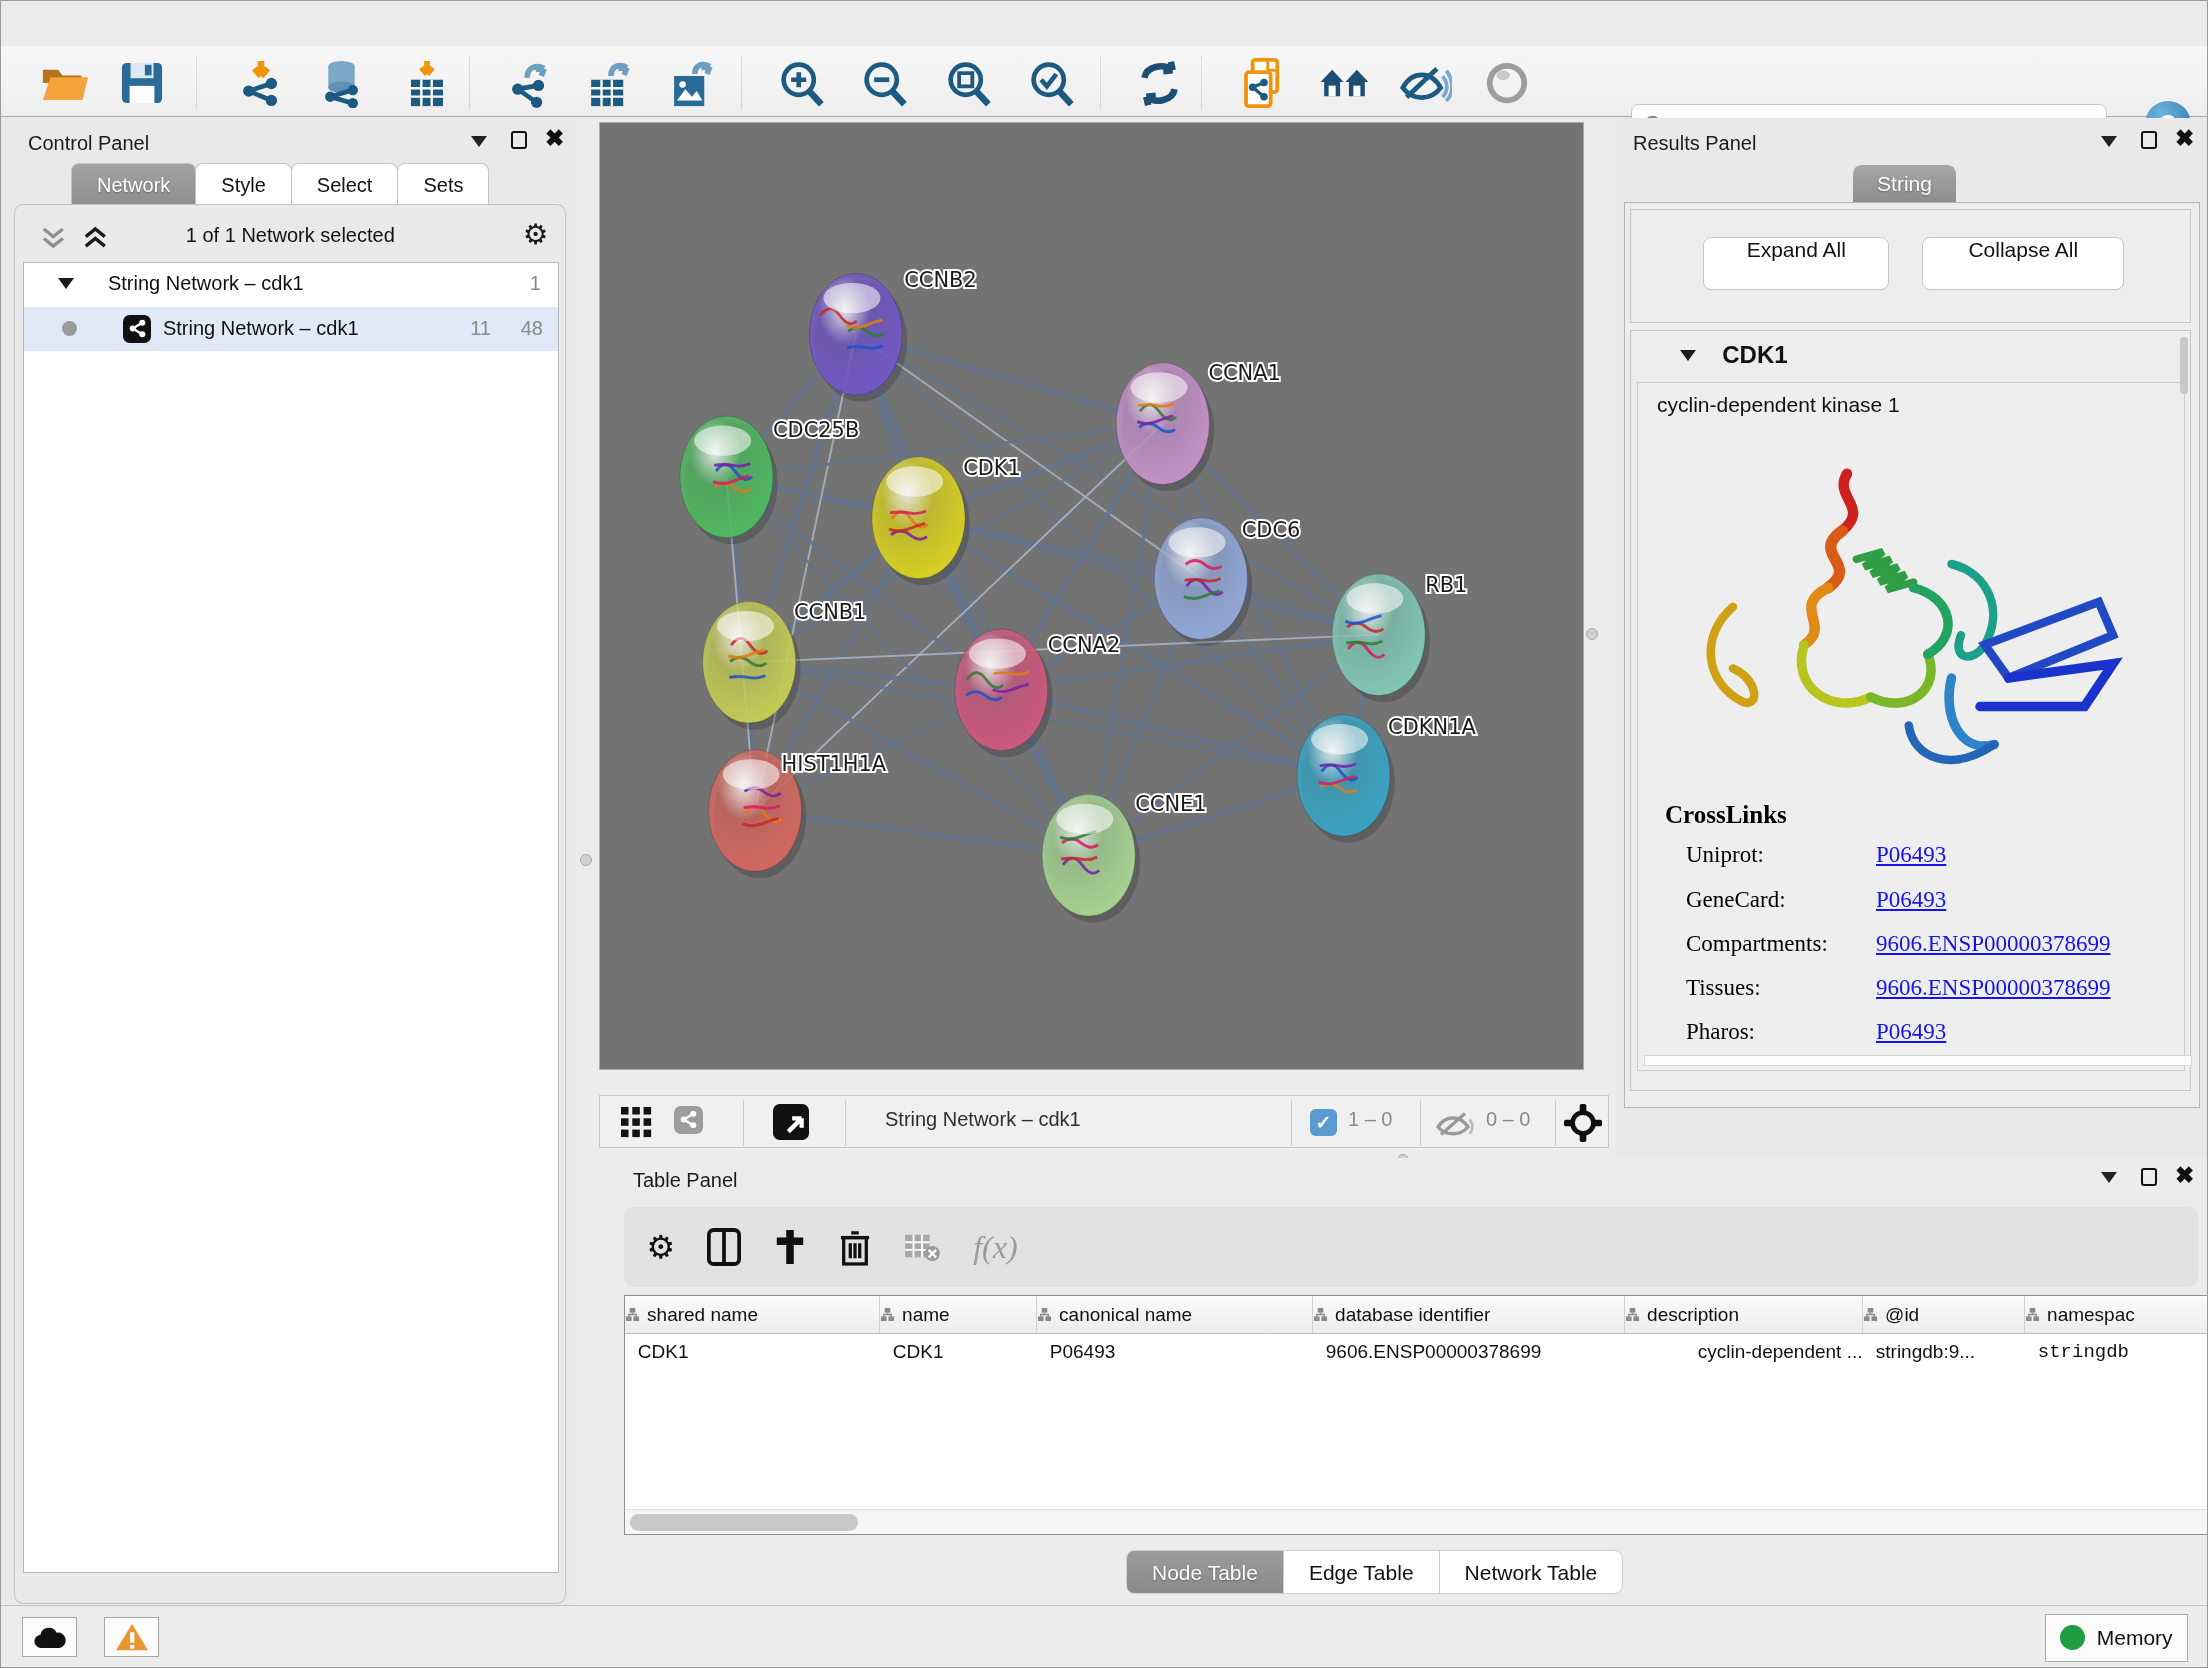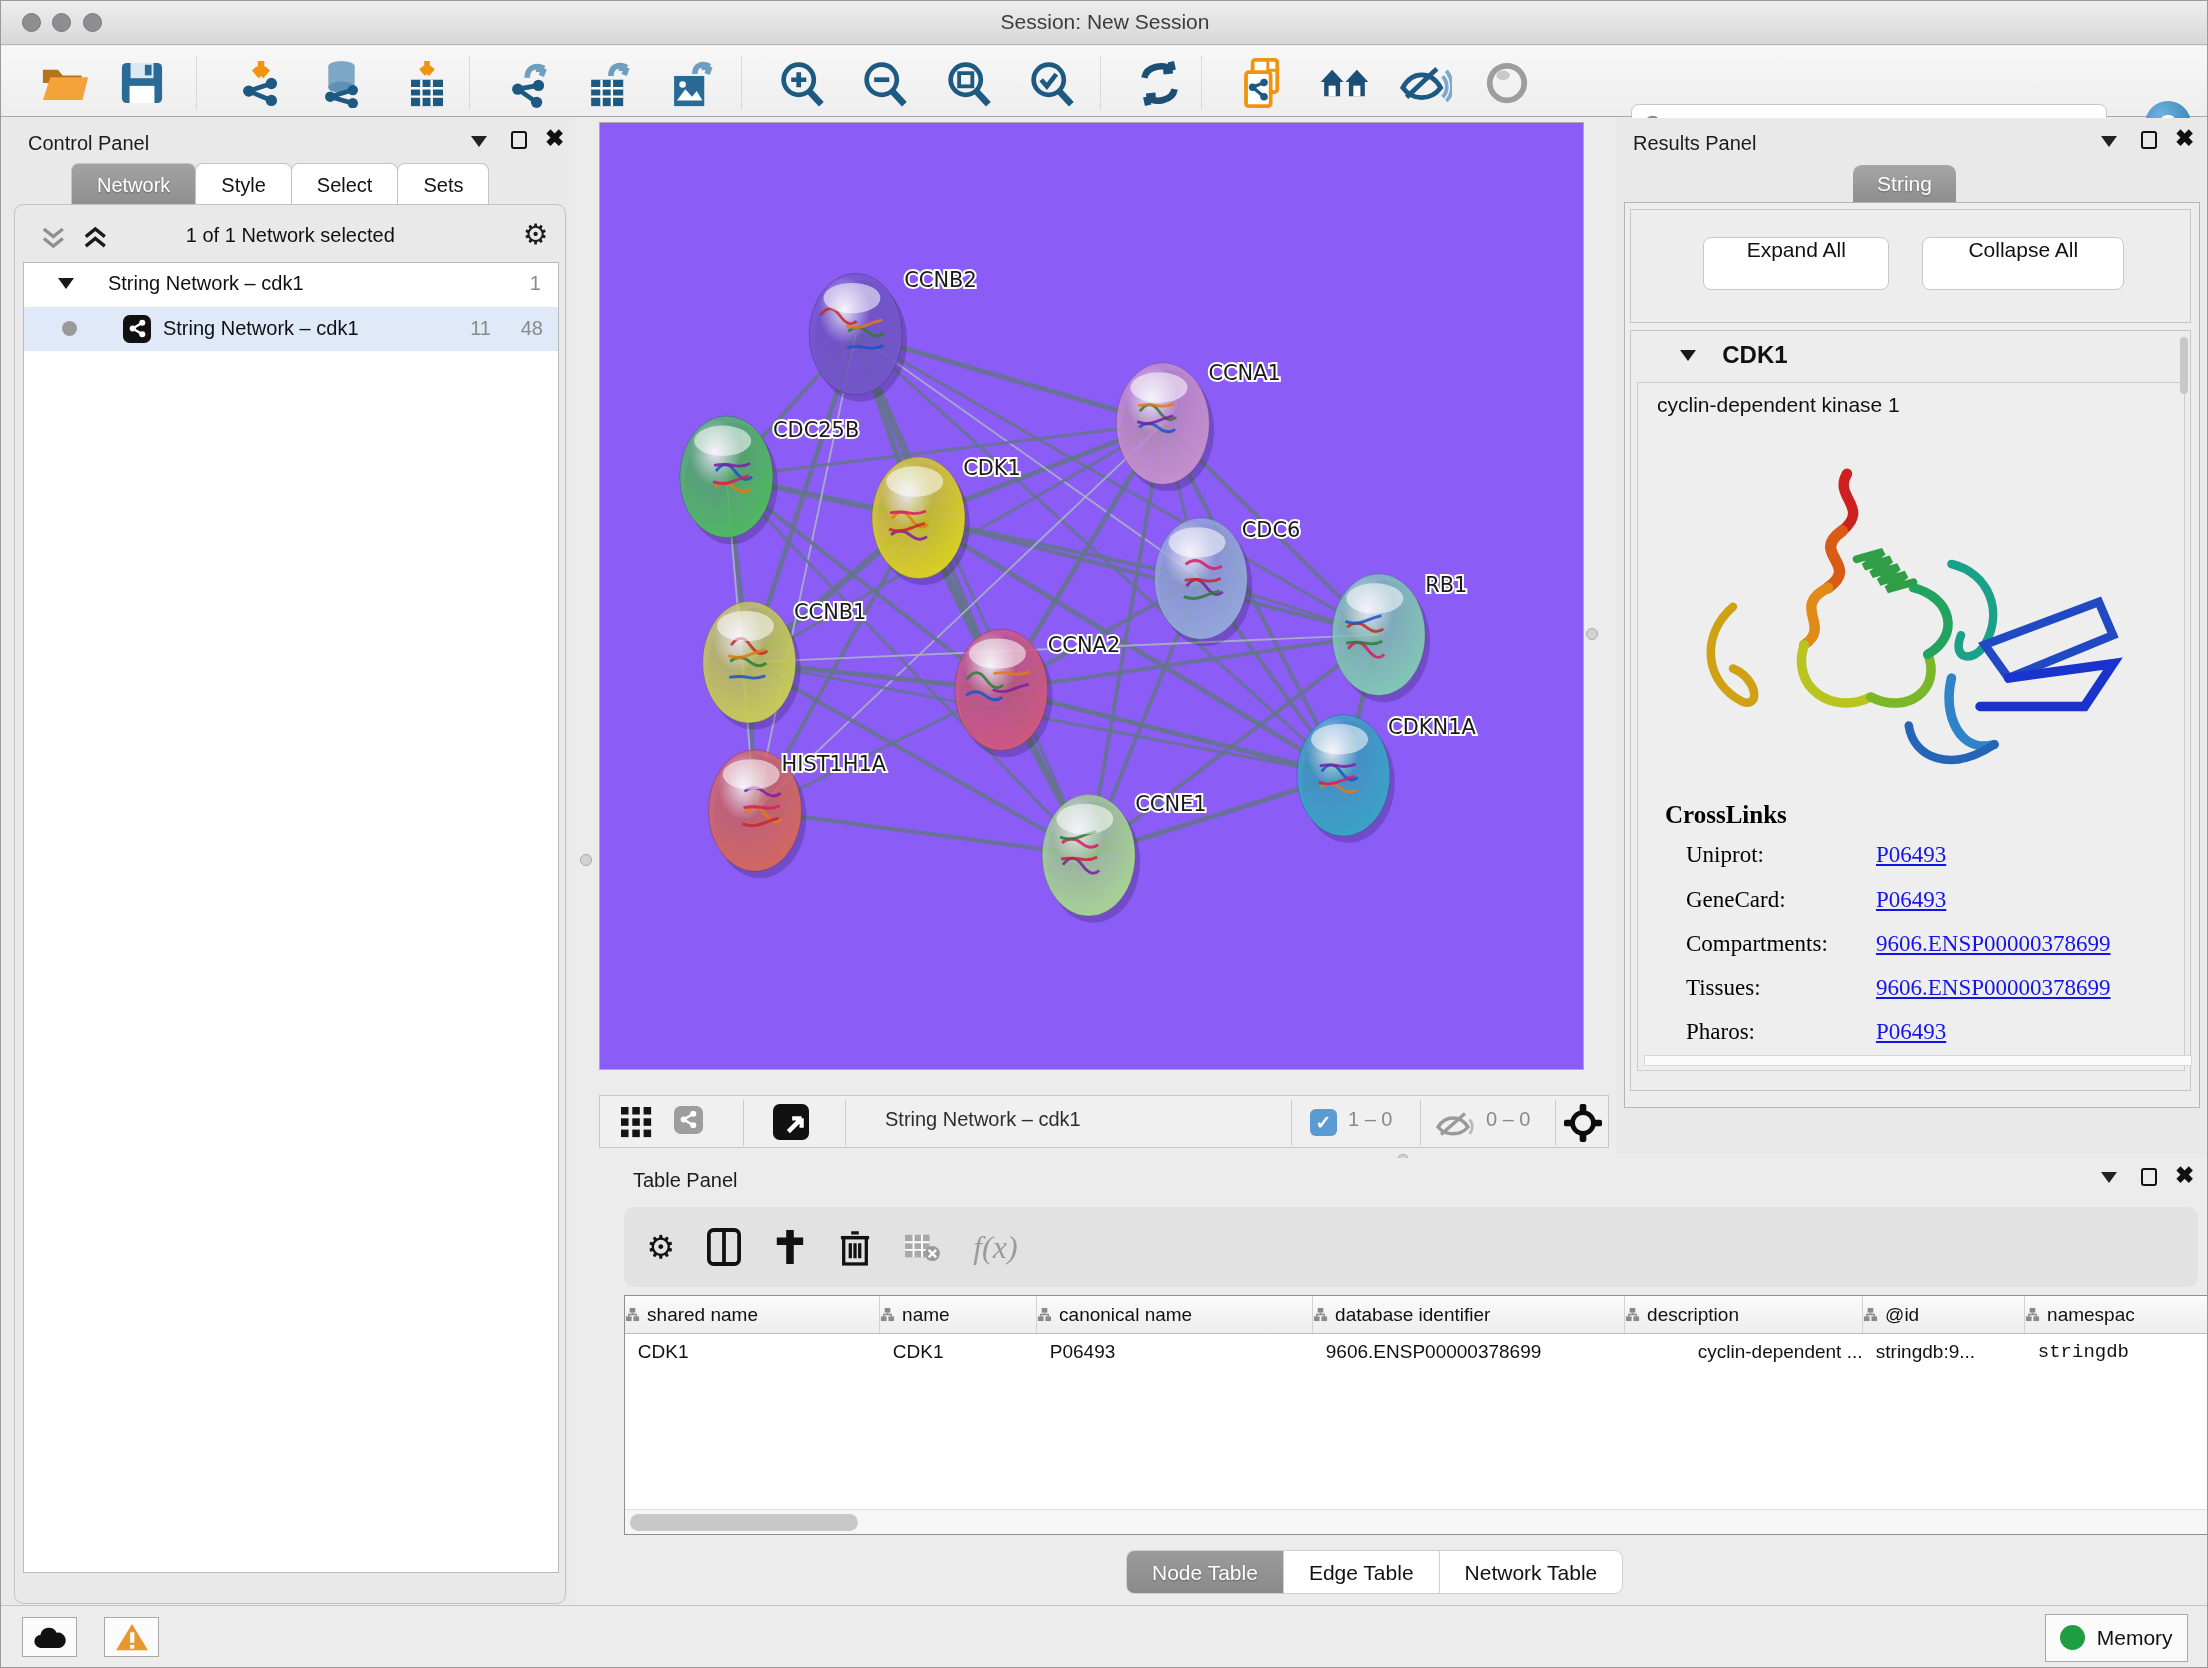--- a/index.html
+++ b/index.html
@@ -61,21 +61,21 @@
   .tree-row.sel { background:#dfe9f8; }
   .tri-down { width:0; height:0; border-left:8.6px solid transparent; border-right:8.6px solid transparent;
               border-top:11.4px solid #1a1a1a; position:absolute; }
   .dot-gray { position:absolute; width:15px; height:15px; border-radius:50%; background:#9a9a9a; }
   .share-badge { position:absolute; width:28.5px; height:28.5px; background:#111; border-radius:6.7px; }
   .share-badge svg { position:absolute; left:3.8px; top:3.8px; }
   .count { position:absolute; color:#8a8a8a; font-size:20px; }
 
   
   .netview { position:absolute; left:598px; top:121px; width:985px; height:948px;
-             background:#8b5cf6; border:1px solid #ababab; }
+             background:#737373; border:1px solid #ababab; }
   .net-strip { position:absolute; left:598px; top:1094px; width:1010px; height:53px;
                background:#f0f0f0; border:1px solid #c6c6c6; }
   .strip-sep { position:absolute; top:3.8px; height:46px; border-left:1px solid #cccccc; }
   .strip-title { position:absolute; left:285px; top:12.4px; font-size:20px; color:#2e2e2e; }
   .strip-num { position:absolute; top:12.4px; font-size:20px; color:#8a8a8a; }
   .chk { position:absolute; top:13.3px; width:27px; height:27px; background:#5b9bd1; border-radius:5.7px;
          color:#fff; font-size:19px; text-align:center; line-height:27px; font-weight:bold; }
   .splitter-dot { position:absolute; width:12.4px; height:12.4px; border-radius:50%;
                   background:#d2d2d2; border:1px solid #aaaaaa; }
 
@@ -134,26 +134,20 @@
   .mem-btn { position:absolute; right:21px; top:7.6px; width:143px; height:48px; background:#fbfbfb;
              border:1.9px solid #a8a8a8; display:flex; align-items:center; justify-content:center; gap:11.4px;
              font-size:21px; color:#111; }
   .mem-dot { width:25px; height:25px; border-radius:50%; background:#1e9e40; }
 </style>
 </head>
 <body>
 
 <div class="app">
 
-  <div class="titlebar">
-    <span class="traffic t1"></span>
-    <span class="traffic t2"></span>
-    <span class="traffic t3"></span>
-    <div class="win-title">Session: New Session</div>
-  </div>
 
   <div class="toolbar">
     <span class="tbtn" style="left:38px">
       <svg width="49" height="42" viewBox="0 0 52 44">
           <path d="M2 8 h16 l5 6 h20 v8 H2z" fill="#b5741c"></path>
           <path d="M2 40 L10 16 h40 L44 40z" fill="#f3a33a"></path>
         </svg>
     </span>
     <span class="tbtn" style="left:114px">
       <svg width="44" height="44" viewBox="0 0 46 46">

